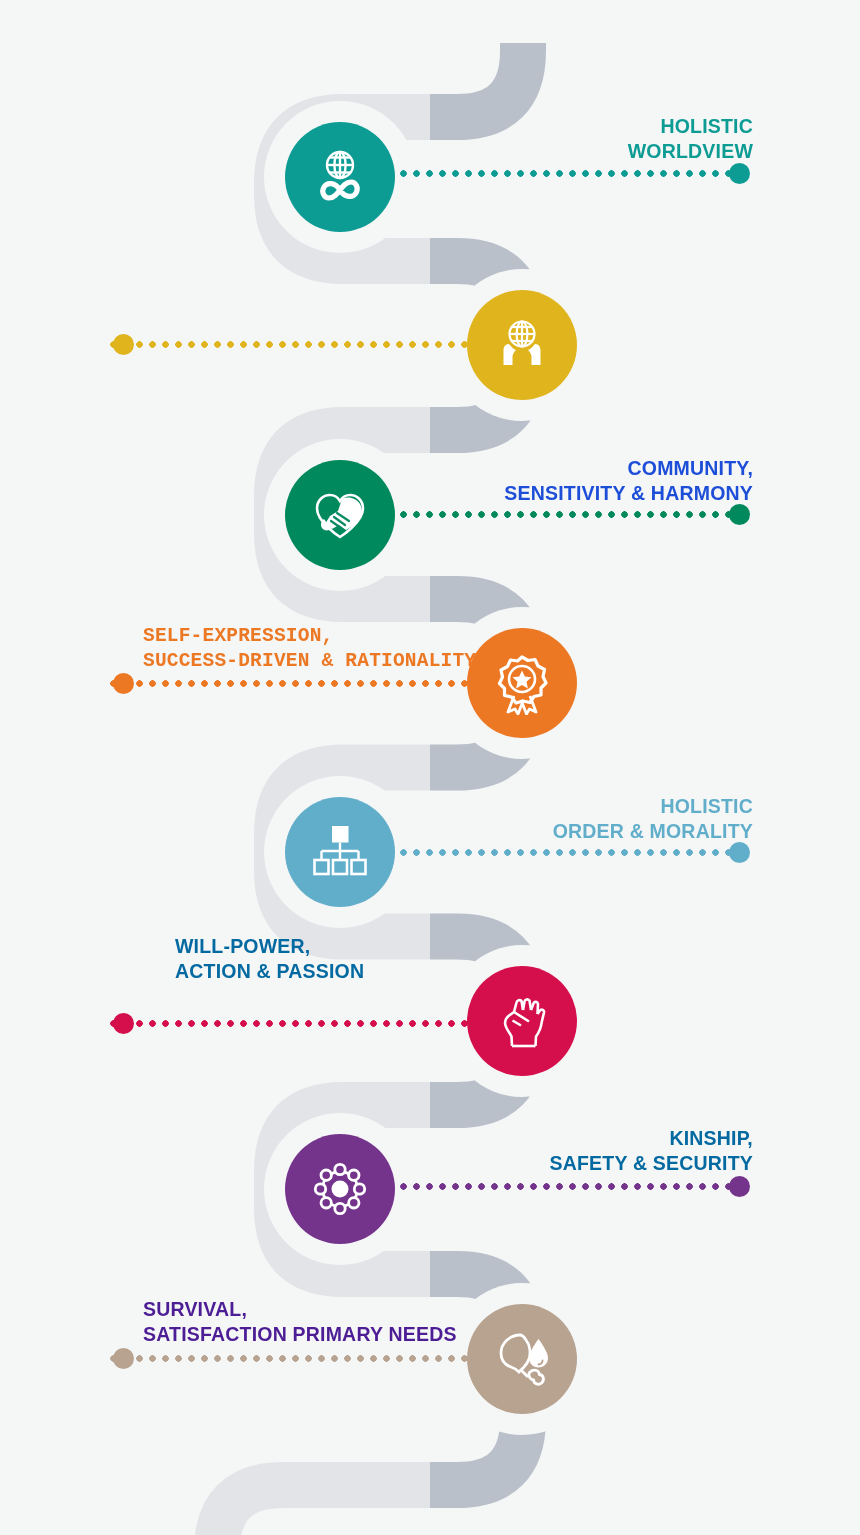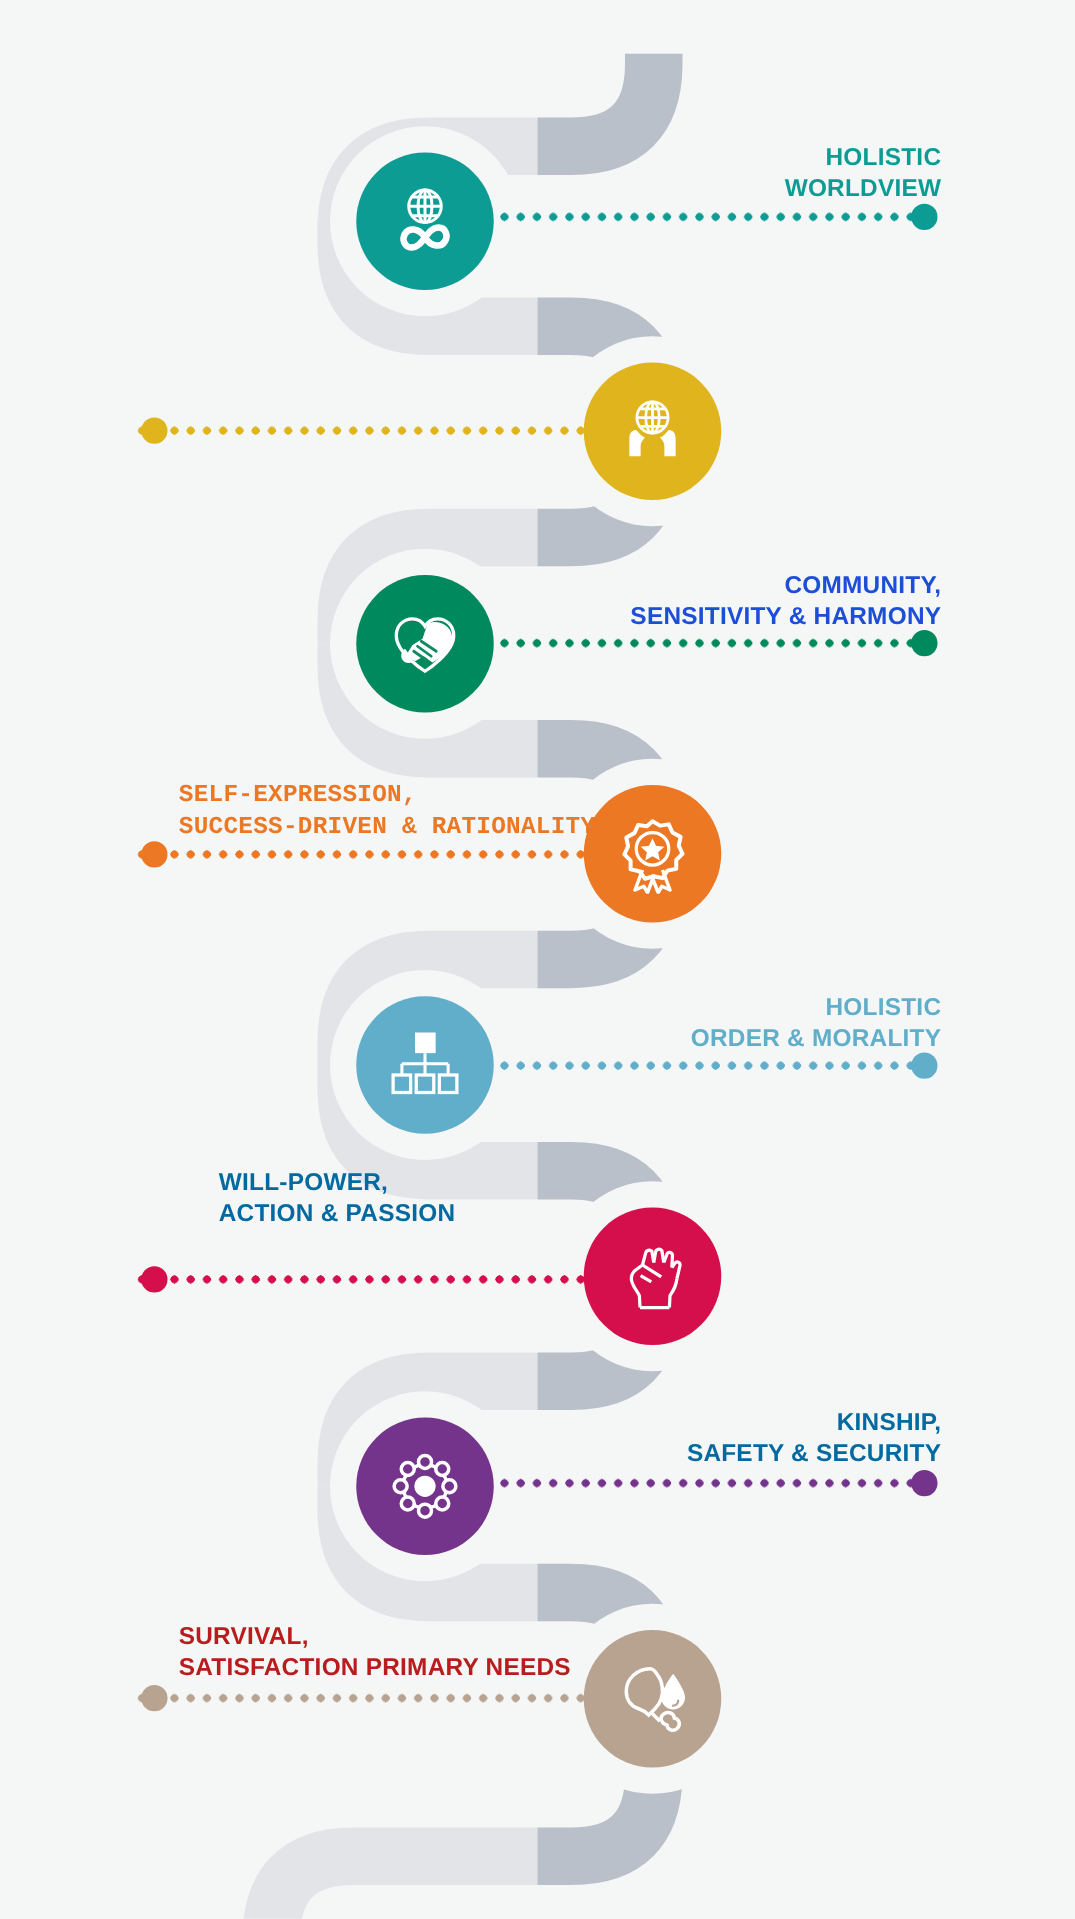--- a/index.html
+++ b/index.html
@@ -259,19 +259,19 @@
                C41 26 40 18 36 13 C34.5 10.5 32.5 8 30 8 Z" fill="none" stroke="#fff" stroke-width="2.8"></path>
       <path d="M31 43 L38 50" fill="none" stroke="#fff" stroke-width="2.8"></path>
       <path d="M40 45 C43.5 41.5 49 43 49.5 47.5 C53.5 48 55 53 51.5 56
                C48.5 58.5 44 57 43.5 53 C39.5 52.5 37.5 47.5 40 45 Z" fill="none" stroke="#fff" stroke-width="2.8"></path>
       <path d="M48.5 12 C48.5 12 58 24.5 58 31 C58 36.5 53.7 40.5 48.5 40.5
                C43.3 40.5 39 36.5 39 31 C39 24.5 48.5 12 48.5 12 Z" fill="#fff"></path>
       <path d="M52.5 33.5 C52.5 35.8 50.7 37.5 48.5 37.5" fill="none" stroke="#b7a390" stroke-width="1.9" stroke-linecap="round"></path>
     </svg>
         </span>
       </div>
-      <div class="label left" style="top: 1297px; color: #b91c1c; left: 143px;">
+      <div class="label left" style="top: 1297px; color: #4c1d95; left: 143px;">
         <div>SURVIVAL,</div>
         <div>SATISFACTION PRIMARY NEEDS</div>
       </div>
     </div>
 
 </div>
 
 </body></html>

